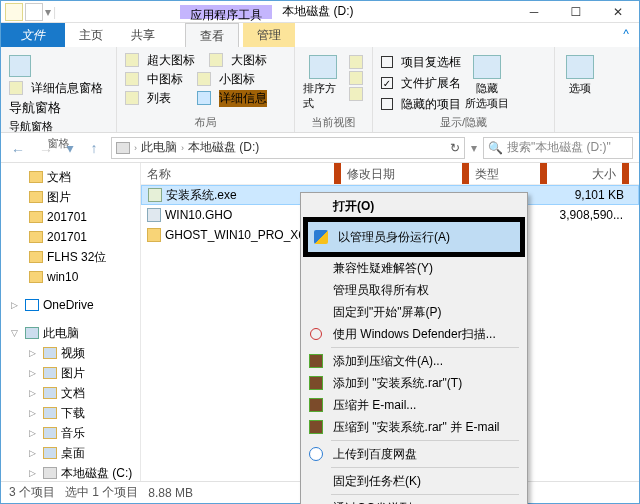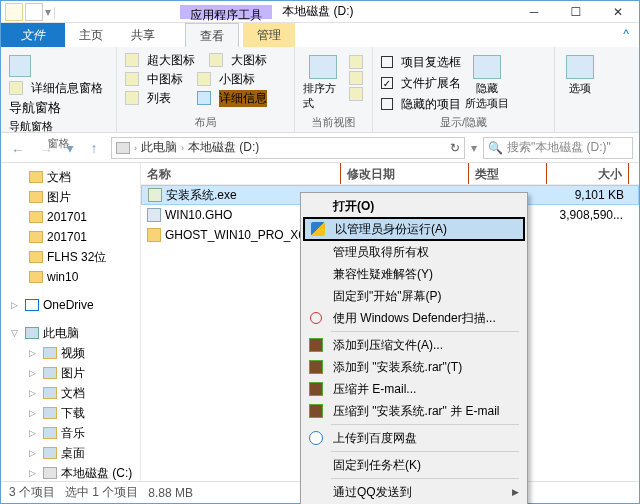--- a/index.html
+++ b/index.html
@@ -36,37 +36,37 @@
 .tree { width: 140px; border-right: 1px solid #e8e8e8; overflow: hidden; padding: 4px 0; }
 .tree-item { display: flex; align-items: center; gap: 4px; padding: 2px 4px 2px 10px; height: 20px; }
 .tree-item.indent { padding-left: 28px; }
 .tree-exp { width: 10px; color: #888; font-size: 9px; }
 .tree-ico { width: 14px; height: 12px; background: #f8d477; border: 1px solid #d9b24e; }
 .tree-ico.drive { background: #e3e3e3; border-color: #aaa; }
 .tree-ico.cloud { background: #fff; border-color: #0078d7; }
 .tree-ico.pc { background: #cde; border-color: #6a9; }
 .list { flex: 1; display: flex; flex-direction: column; }
 .list-header { height: 22px; display: flex; border-bottom: 1px solid #eee; color: #555; }
-.list-header div { padding: 3px 6px; border-right: 1px solid #c2410c; font-weight: bold; }
+.list-header div { padding: 3px 6px; border-right: 7px solid #c2410c; }
 .col-name { width: 200px; }
 .col-date { width: 128px; }
 .col-type { width: 78px; }
 .col-size { width: 82px; text-align: right; }
 .list-body { flex: 1; position: relative; }
 .row { display: flex; height: 20px; align-items: center; }
 .row.sel { background: #cce8ff; border: 1px solid #99d1ff; }
 .row .cell { padding: 0 6px; overflow: hidden; white-space: nowrap; }
 .file-ico { width: 14px; height: 14px; margin-right: 4px; display: inline-block; vertical-align: middle; }
 .file-ico.exe { background: #e6f0d8; border: 1px solid #8a8; }
 .file-ico.gho { background: #e0e8ef; border: 1px solid #8ab; }
 .file-ico.fold { background: #f8d477; border: 1px solid #d9b24e; }
 .ctxmenu { position: absolute; left: 300px; top: 192px; width: 228px; background: #f0f0f0; border: 1px solid #a0a0a0; box-shadow: 3px 3px 4px rgba(0,0,0,.25); padding: 2px; }
 .ctxmenu .item { height: 22px; display: flex; align-items: center; gap: 8px; padding: 0 6px 0 4px; text-align: right; }
 .ctxmenu .item .mi { width: 18px; height: 16px; display: flex; align-items: center; justify-content: center; }
-.ctxmenu .item.highlight { background: #bfdcf3; border: 2px solid #000000; height: 24px; }
+.ctxmenu .item.highlight { background: #bfdcf3; border: 5px solid #000000; height: 40px; }
 .ctxmenu .sep { height: 1px; background: #d0d0d0; margin: 2px 6px 2px 28px; }
 .ctxmenu .arrow { margin-left: auto; color: #555; font-size: 9px; }
 .statusbar { height: 22px; border-top: 1px solid #e1e1e1; display: flex; align-items: center; gap: 10px; padding: 0 8px; color: #555; }
 .shield { width: 14px; height: 14px; background: linear-gradient(135deg,#2b7cd3 50%,#f7c01b 50%); border-radius: 2px; }
 .rar { width: 14px; height: 14px; background: #7b4b2a; border: 1px solid #5a3; }
 .cloudico { width: 14px; height: 14px; border: 1px solid #2b7cd3; border-radius: 50%; background: #fff; }
 </style>
 </head>
 <body>
 
@@ -318,25 +318,25 @@
       <span style="font-weight:bold">打开(O)</span>
     </div>
   <div class="item highlight">
       <div class="mi">
         <div class="shield"></div>
       </div>
       <span>以管理员身份运行(A)</span>
     </div>
   <div class="item">
       <div class="mi"></div>
+      <span>兼容性疑难解答(Y)</span>
+    </div>
+  <div class="item">
+      <div class="mi"></div>
       <span>管理员取得所有权</span>
-    </div>
-  <div class="item">
-      <div class="mi"></div>
-      <span>兼容性疑难解答(Y)</span>
     </div>
   <div class="item">
       <div class="mi"></div>
       <span>固定到"开始"屏幕(P)</span>
     </div>
   <div class="item">
       <div class="mi">
         <div style="width:12px;height:12px;border:1px solid #c33;border-radius:50%"></div>
       </div>
       <span>使用 Windows Defender扫描...</span>

